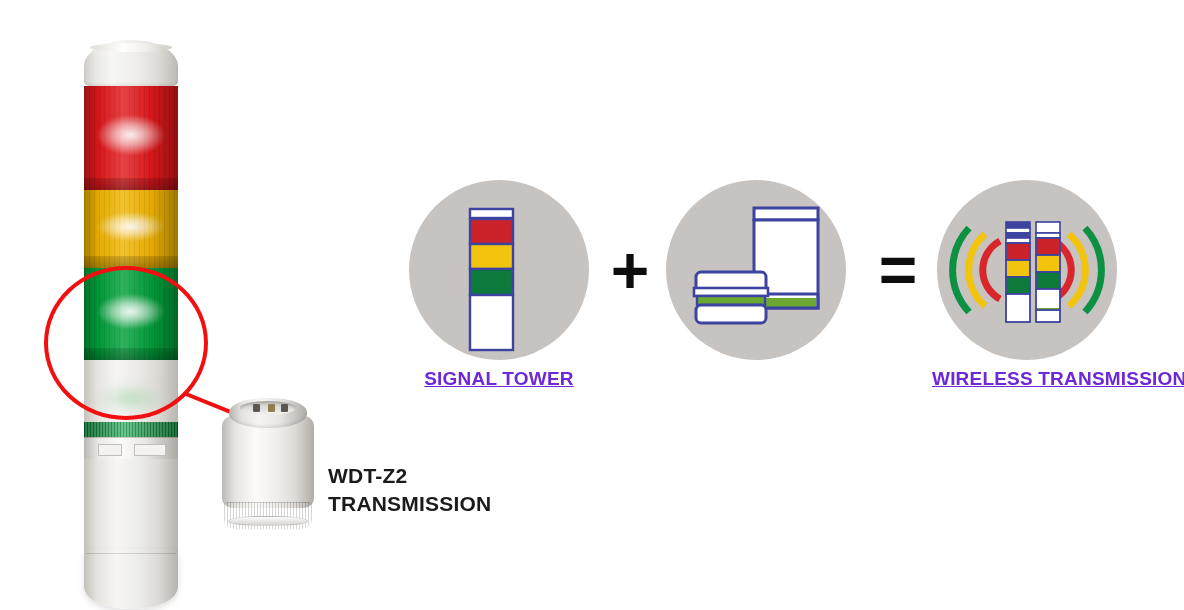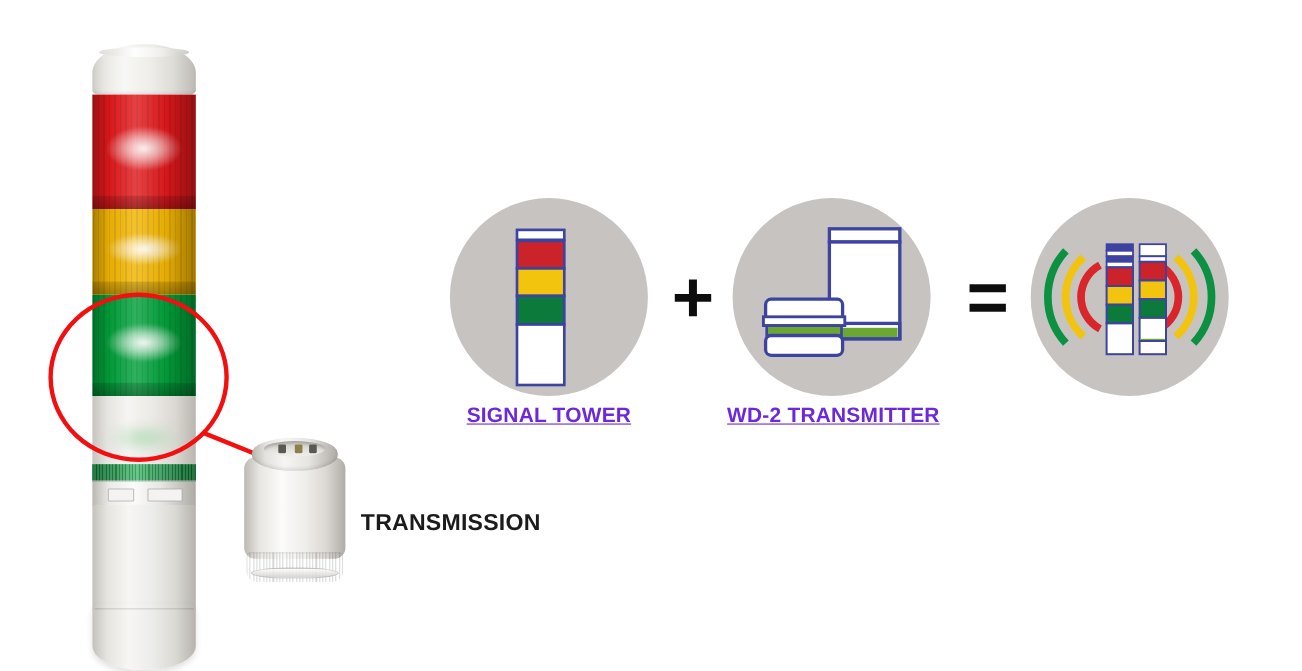--- a/index.html
+++ b/index.html
@@ -412,20 +412,21 @@
     <div class="module-top">
       <div class="well"></div>
       <div class="pin p1"></div>
       <div class="pin p2"></div>
       <div class="pin p3"></div>
     </div>
     <div class="module-base"></div>
   </div>
 
   <div class="module-label">
+    <div>WDT-Z2</div>
     <div>TRANSMISSION</div>
   </div>
 
   <div class="equation">
 
     <div class="eq-item i1">
       <div class="eq-circle">
         <svg viewBox="0 0 180 180" width="180" height="180">
 
           <rect x="61" y="30" width="3" height="140" fill="#3c43a0"></rect>
@@ -453,21 +454,20 @@
           <rect x="88" y="40" width="64" height="88" fill="#ffffff" stroke="#3c43a0" stroke-width="3"></rect>
           <rect x="90" y="118" width="60" height="9" fill="#6aa832"></rect>
           <rect x="88" y="114" width="64" height="14" fill="none" stroke="#3c43a0" stroke-width="3"></rect>
 
           <rect x="30" y="92" width="70" height="22" rx="5" fill="#ffffff" stroke="#3c43a0" stroke-width="3"></rect>
           <rect x="28" y="108" width="74" height="8" fill="#ffffff" stroke="#3c43a0" stroke-width="2.6"></rect>
           <rect x="31" y="116" width="68" height="9" fill="#6aa832" stroke="#3c43a0" stroke-width="2.4"></rect>
           <rect x="30" y="125" width="70" height="18" rx="5" fill="#ffffff" stroke="#3c43a0" stroke-width="3"></rect>
         </svg>
       </div>
-      <div class="eq-caption nowrap">WD-2 TRANSMITTER</div>
     </div>
 
     <div class="eq-op equal">=</div>
 
     <div class="eq-item i3">
       <div class="eq-circle">
         <svg viewBox="0 0 180 180" width="180" height="180">
           <g fill="none" stroke-linecap="butt" stroke-width="7">
             <path d="M 32 48 A 62 62 0 0 0 32 132" stroke="#0b9141"></path>
             <path d="M 48 54 A 48 48 0 0 0 48 126" stroke="#f3c40d"></path>
@@ -495,16 +495,17 @@
             <rect x="99" y="53" width="24" height="5" fill="#ffffff" stroke="#3c43a0" stroke-width="1.6"></rect>
             <rect x="99" y="58" width="24" height="17" fill="#cc2229" stroke="#3c43a0" stroke-width="1.8"></rect>
             <rect x="99" y="75" width="24" height="17" fill="#f3c40d" stroke="#3c43a0" stroke-width="1.8"></rect>
             <rect x="99" y="92" width="24" height="17" fill="#0b7a3b" stroke="#3c43a0" stroke-width="1.8"></rect>
             <rect x="99" y="109" width="24" height="21" fill="#ffffff" stroke="#3c43a0" stroke-width="1.8"></rect>
             <rect x="100" y="128" width="22" height="4" fill="#6aa832"></rect>
             <rect x="99" y="130" width="24" height="12" fill="#ffffff" stroke="#3c43a0" stroke-width="1.8"></rect>
           </g>
         </svg>
       </div>
+      <div class="eq-caption nowrap">WIRELESS TRANSMISSION</div>
     </div>
 
   </div>
 </div>
 
 </body></html>

